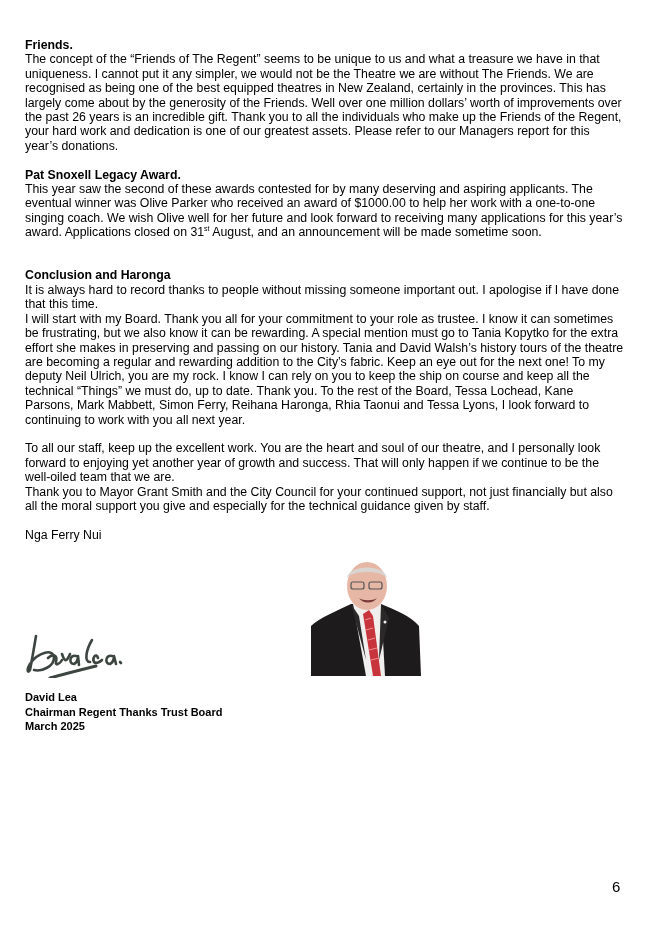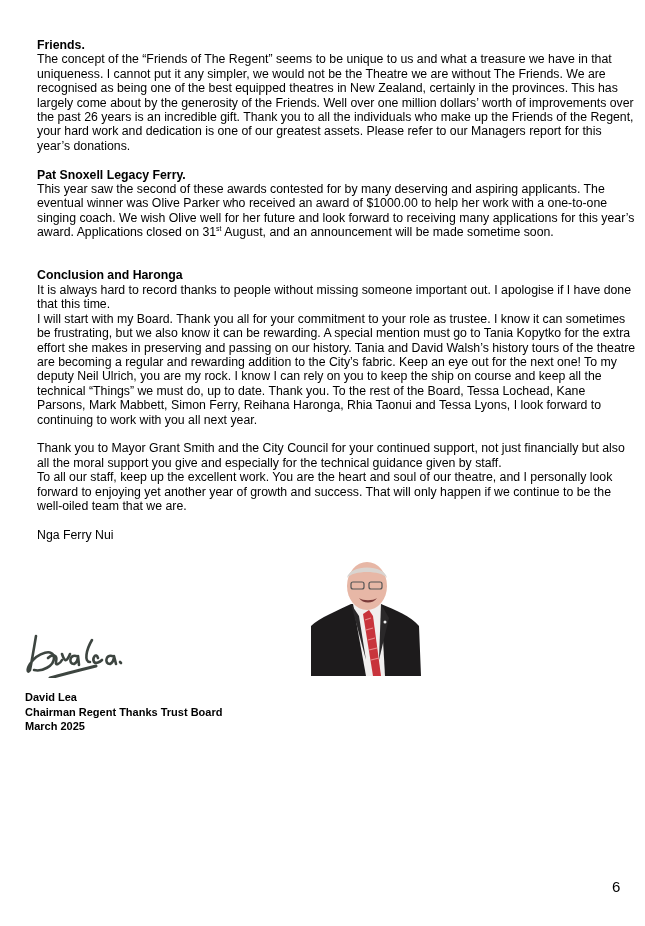--- a/index.html
+++ b/index.html
@@ -1,18 +1,18 @@
 <!DOCTYPE html>
 <html><head>
 <meta charset="utf-8">
 <style>
   html, body { margin: 0; padding: 0; background: #ffffff; }
   body { width: 645px; height: 926px; position: relative; overflow: hidden;
          font-family: "Liberation Sans", sans-serif; color: #000; }
-  .page { position: absolute; left: 37px; top: 38px; width: 600px; }
+  .page { position: absolute; left: 25px; top: 38px; width: 600px; }
   .section { font-size: 12.3px; line-height: 14.4px; }
   .heading { font-weight: bold; display: block; }
   .para { display: block; }
   .gap { height: 14.4px; }
   .gap2 { height: 28.8px; }
   sup { font-size: 7px; line-height: 0; vertical-align: super; }
   .photo { position: absolute; left: 311px; top: 560px; width: 110px; height: 116px; }
   .signature { position: absolute; left: 24px; top: 618px; width: 110px; height: 60px; }
   .sigblock { position: absolute; left: 25px; top: 690px; font-size: 11px; line-height: 14.6px; font-weight: bold; }
   .pagenum { position: absolute; left: 612px; top: 878px; font-size: 15px; }
@@ -20,31 +20,31 @@
 </head>
 <body>
 
 <div class="page">
   <div class="section">
     <span class="heading">Friends.</span>
     <span class="para">The concept of the “Friends of The Regent” seems to be unique to us and what a treasure we have in that uniqueness. I cannot put it any simpler, we would not be the Theatre we are without The Friends. We are recognised as being one of the best equipped theatres in New Zealand, certainly in the provinces. This has largely come about by the generosity of the Friends. Well over one million dollars’ worth of improvements over the past 26 years is an incredible gift. Thank you to all the individuals who make up the Friends of the Regent, your hard work and dedication is one of our greatest assets. Please refer to our Managers report for this year’s donations.</span>
   </div>
   <div class="gap"></div>
   <div class="section">
-    <span class="heading">Pat Snoxell Legacy Ferry.</span>
+    <span class="heading">Pat Snoxell Legacy Award.</span>
     <span class="para"><span>This year saw the second of these awards contested for by many deserving and aspiring applicants. The eventual winner was Olive Parker who received an award of $1000.00 to help her work with a one-to-one singing coach. We wish Olive well for her future and look forward to receiving many applications for this year’s award. Applications closed on 31</span><sup>st</sup><span> August, and an announcement will be made sometime soon.</span></span>
   </div>
   <div class="gap2"></div>
   <div class="section">
     <span class="heading">Conclusion and Haronga</span>
     <span class="para">It is always hard to record thanks to people without missing someone important out.  I apologise if I have done that this time.</span>
     <span class="para">I will start with my Board. Thank you all for your commitment to your role as trustee. I know it can sometimes be frustrating, but we also know it can be rewarding. A special mention must go to Tania Kopytko for the extra effort she makes in preserving and passing on our history. Tania and David Walsh’s history tours of the theatre are becoming a regular and rewarding addition to the City’s fabric. Keep an eye out for the next one!  To my deputy Neil Ulrich, you are my rock. I know I can rely on you to keep the ship on course and keep all the technical “Things” we must do, up to date. Thank you.  To the rest of the Board, Tessa Lochead, Kane Parsons, Mark Mabbett, Simon Ferry, Reihana Haronga, Rhia Taonui and Tessa Lyons, I look forward to continuing to work with you all next year.</span>
     <div class="gap"></div>
+    <span class="para">To all our staff, keep up the excellent work. You are the heart and soul of our theatre, and I personally look forward to enjoying yet another year of growth and success. That will only happen if we continue to be the well-oiled team that we are.</span>
     <span class="para">Thank you to Mayor Grant Smith and the City Council for your continued support, not just financially but also all the moral support you give and especially for the technical guidance given by staff.</span>
-    <span class="para">To all our staff, keep up the excellent work. You are the heart and soul of our theatre, and I personally look forward to enjoying yet another year of growth and success. That will only happen if we continue to be the well-oiled team that we are.</span>
     <div class="gap"></div>
     <span class="para">Nga Ferry Nui</span>
   </div>
 </div>
 
 <svg class="signature" viewBox="0 0 110 60">
   <g fill="none" stroke="#3d4540" stroke-width="2.6" stroke-linecap="round" stroke-linejoin="round">
     <path d="M12 18 C10 30, 8 42, 6 52 C4 56, 2 52, 6 46 C14 34, 30 30, 30 40 C30 48, 18 54, 10 52"></path>
     <path d="M24 40 C28 36, 34 36, 32 44 C31 48, 36 46, 38 42"></path>
     <path d="M38 36 C40 42, 42 46, 46 36"></path>

